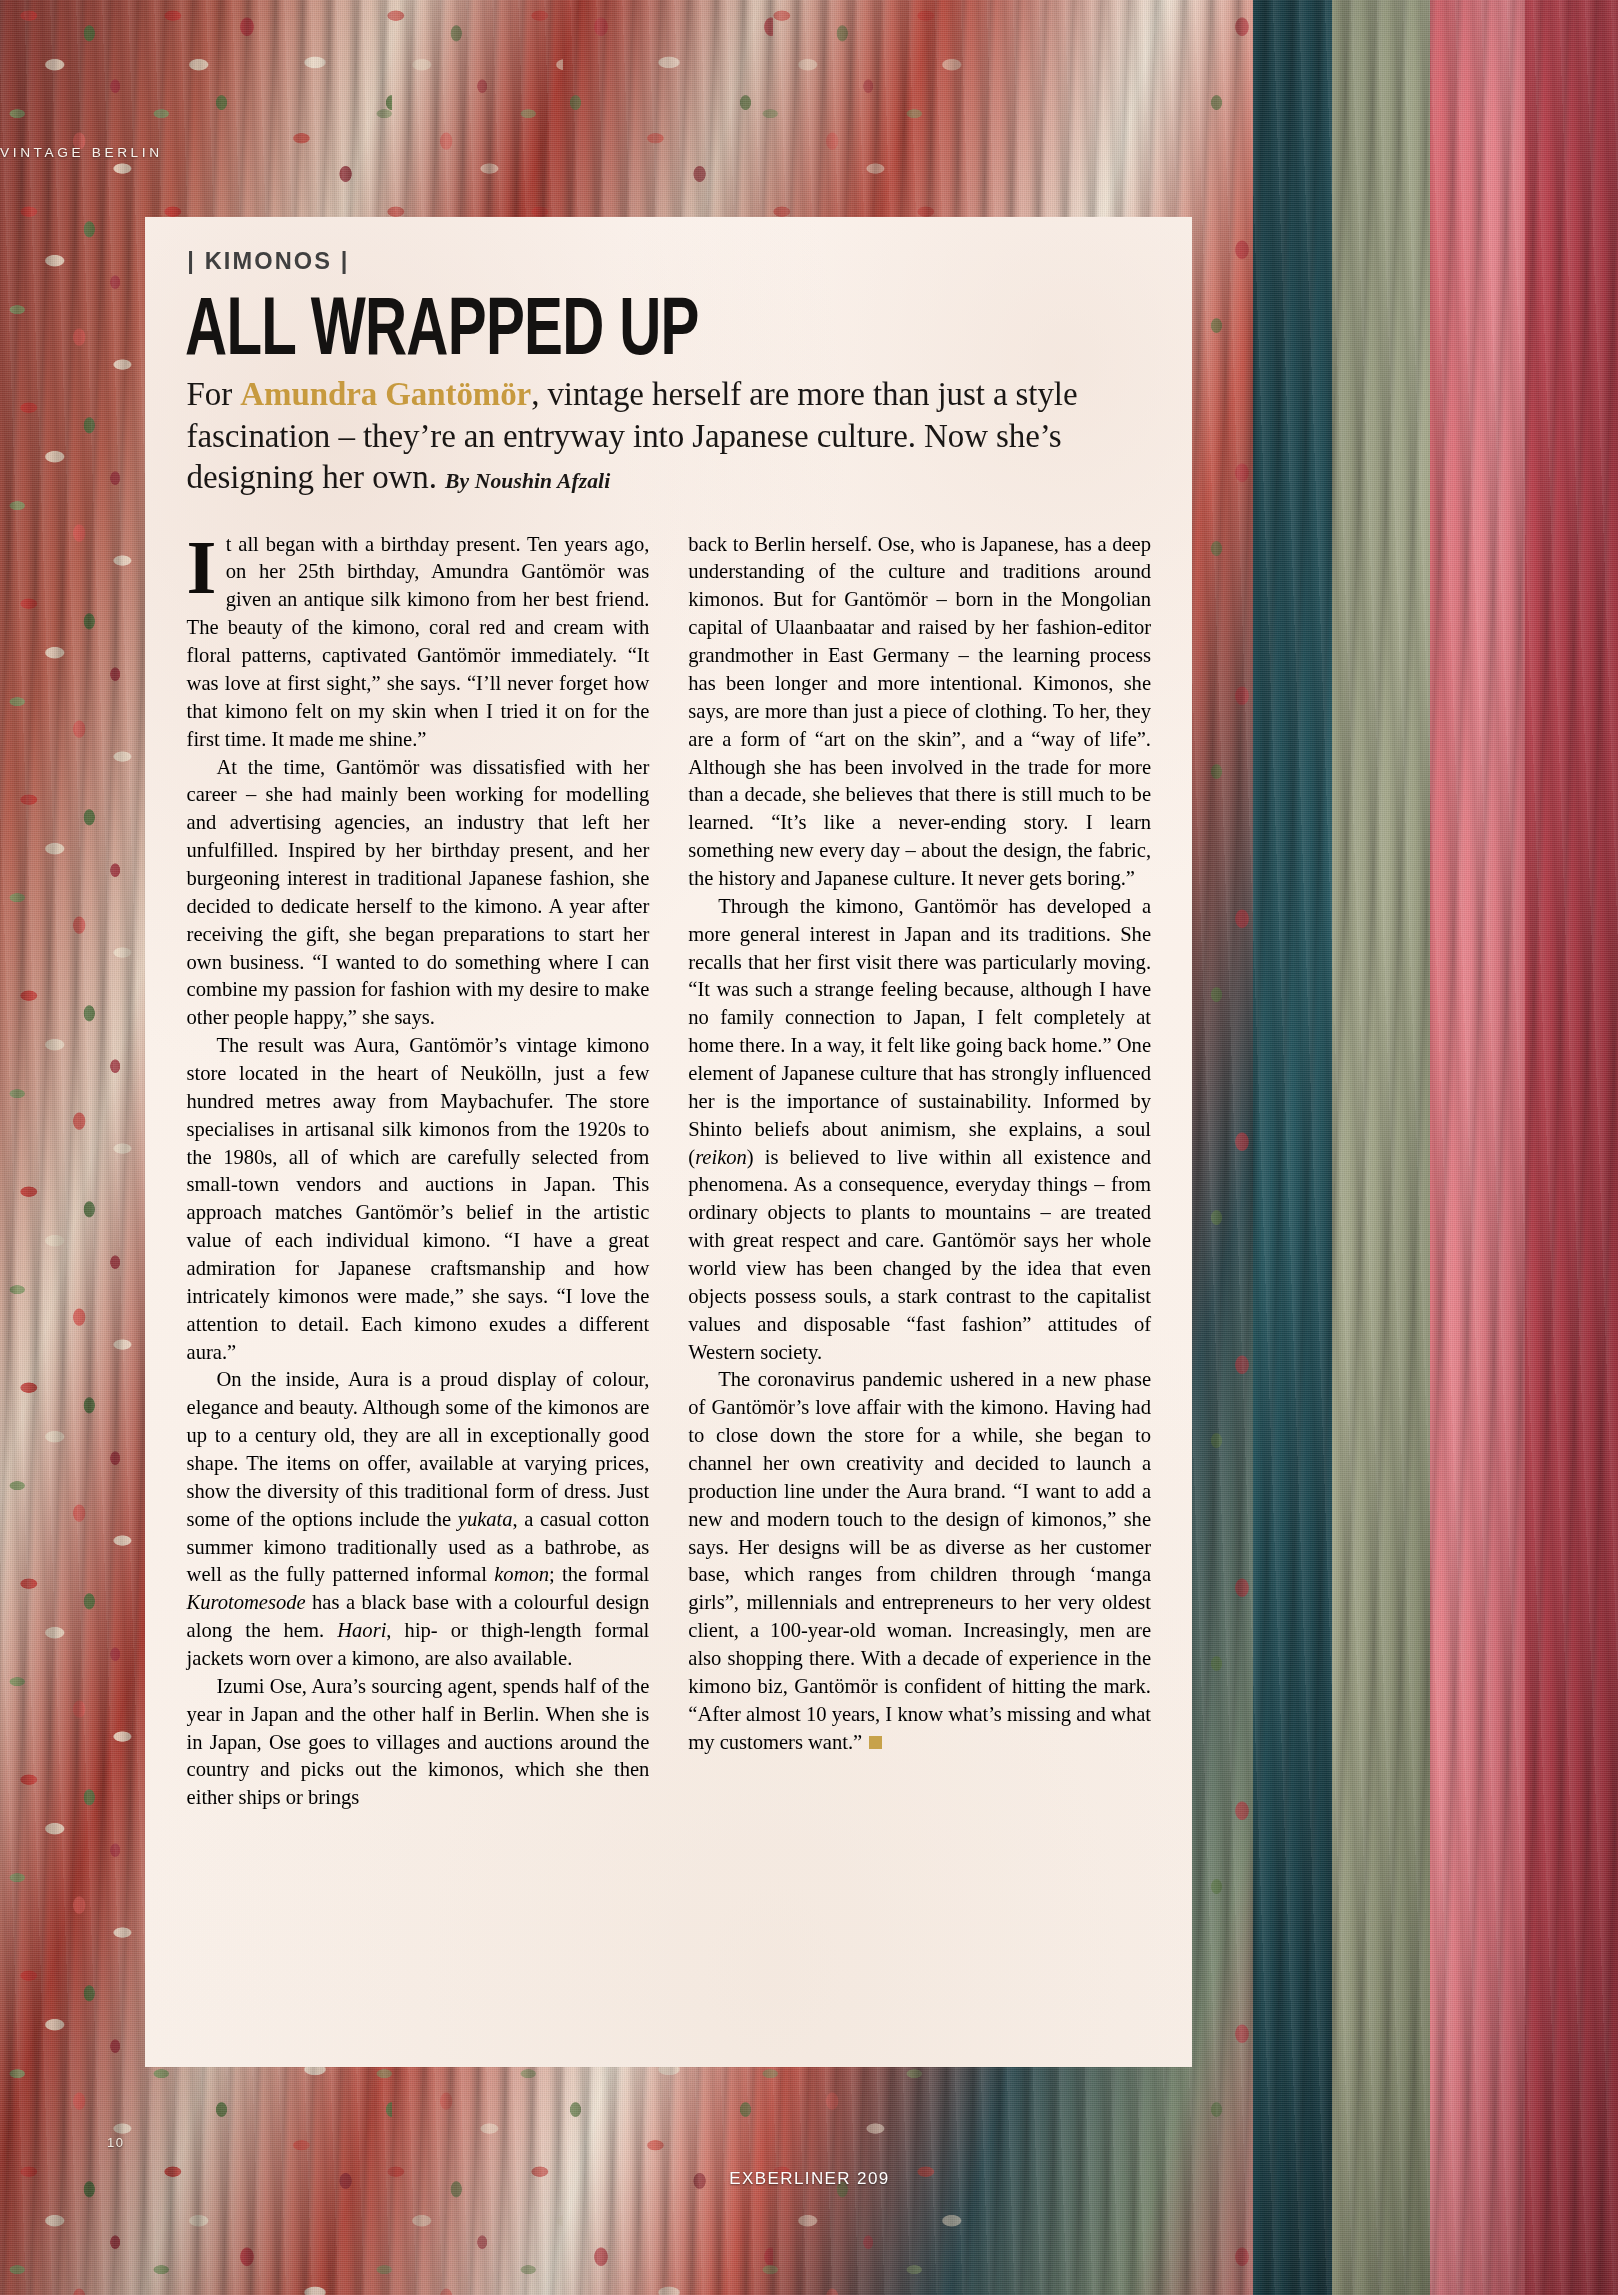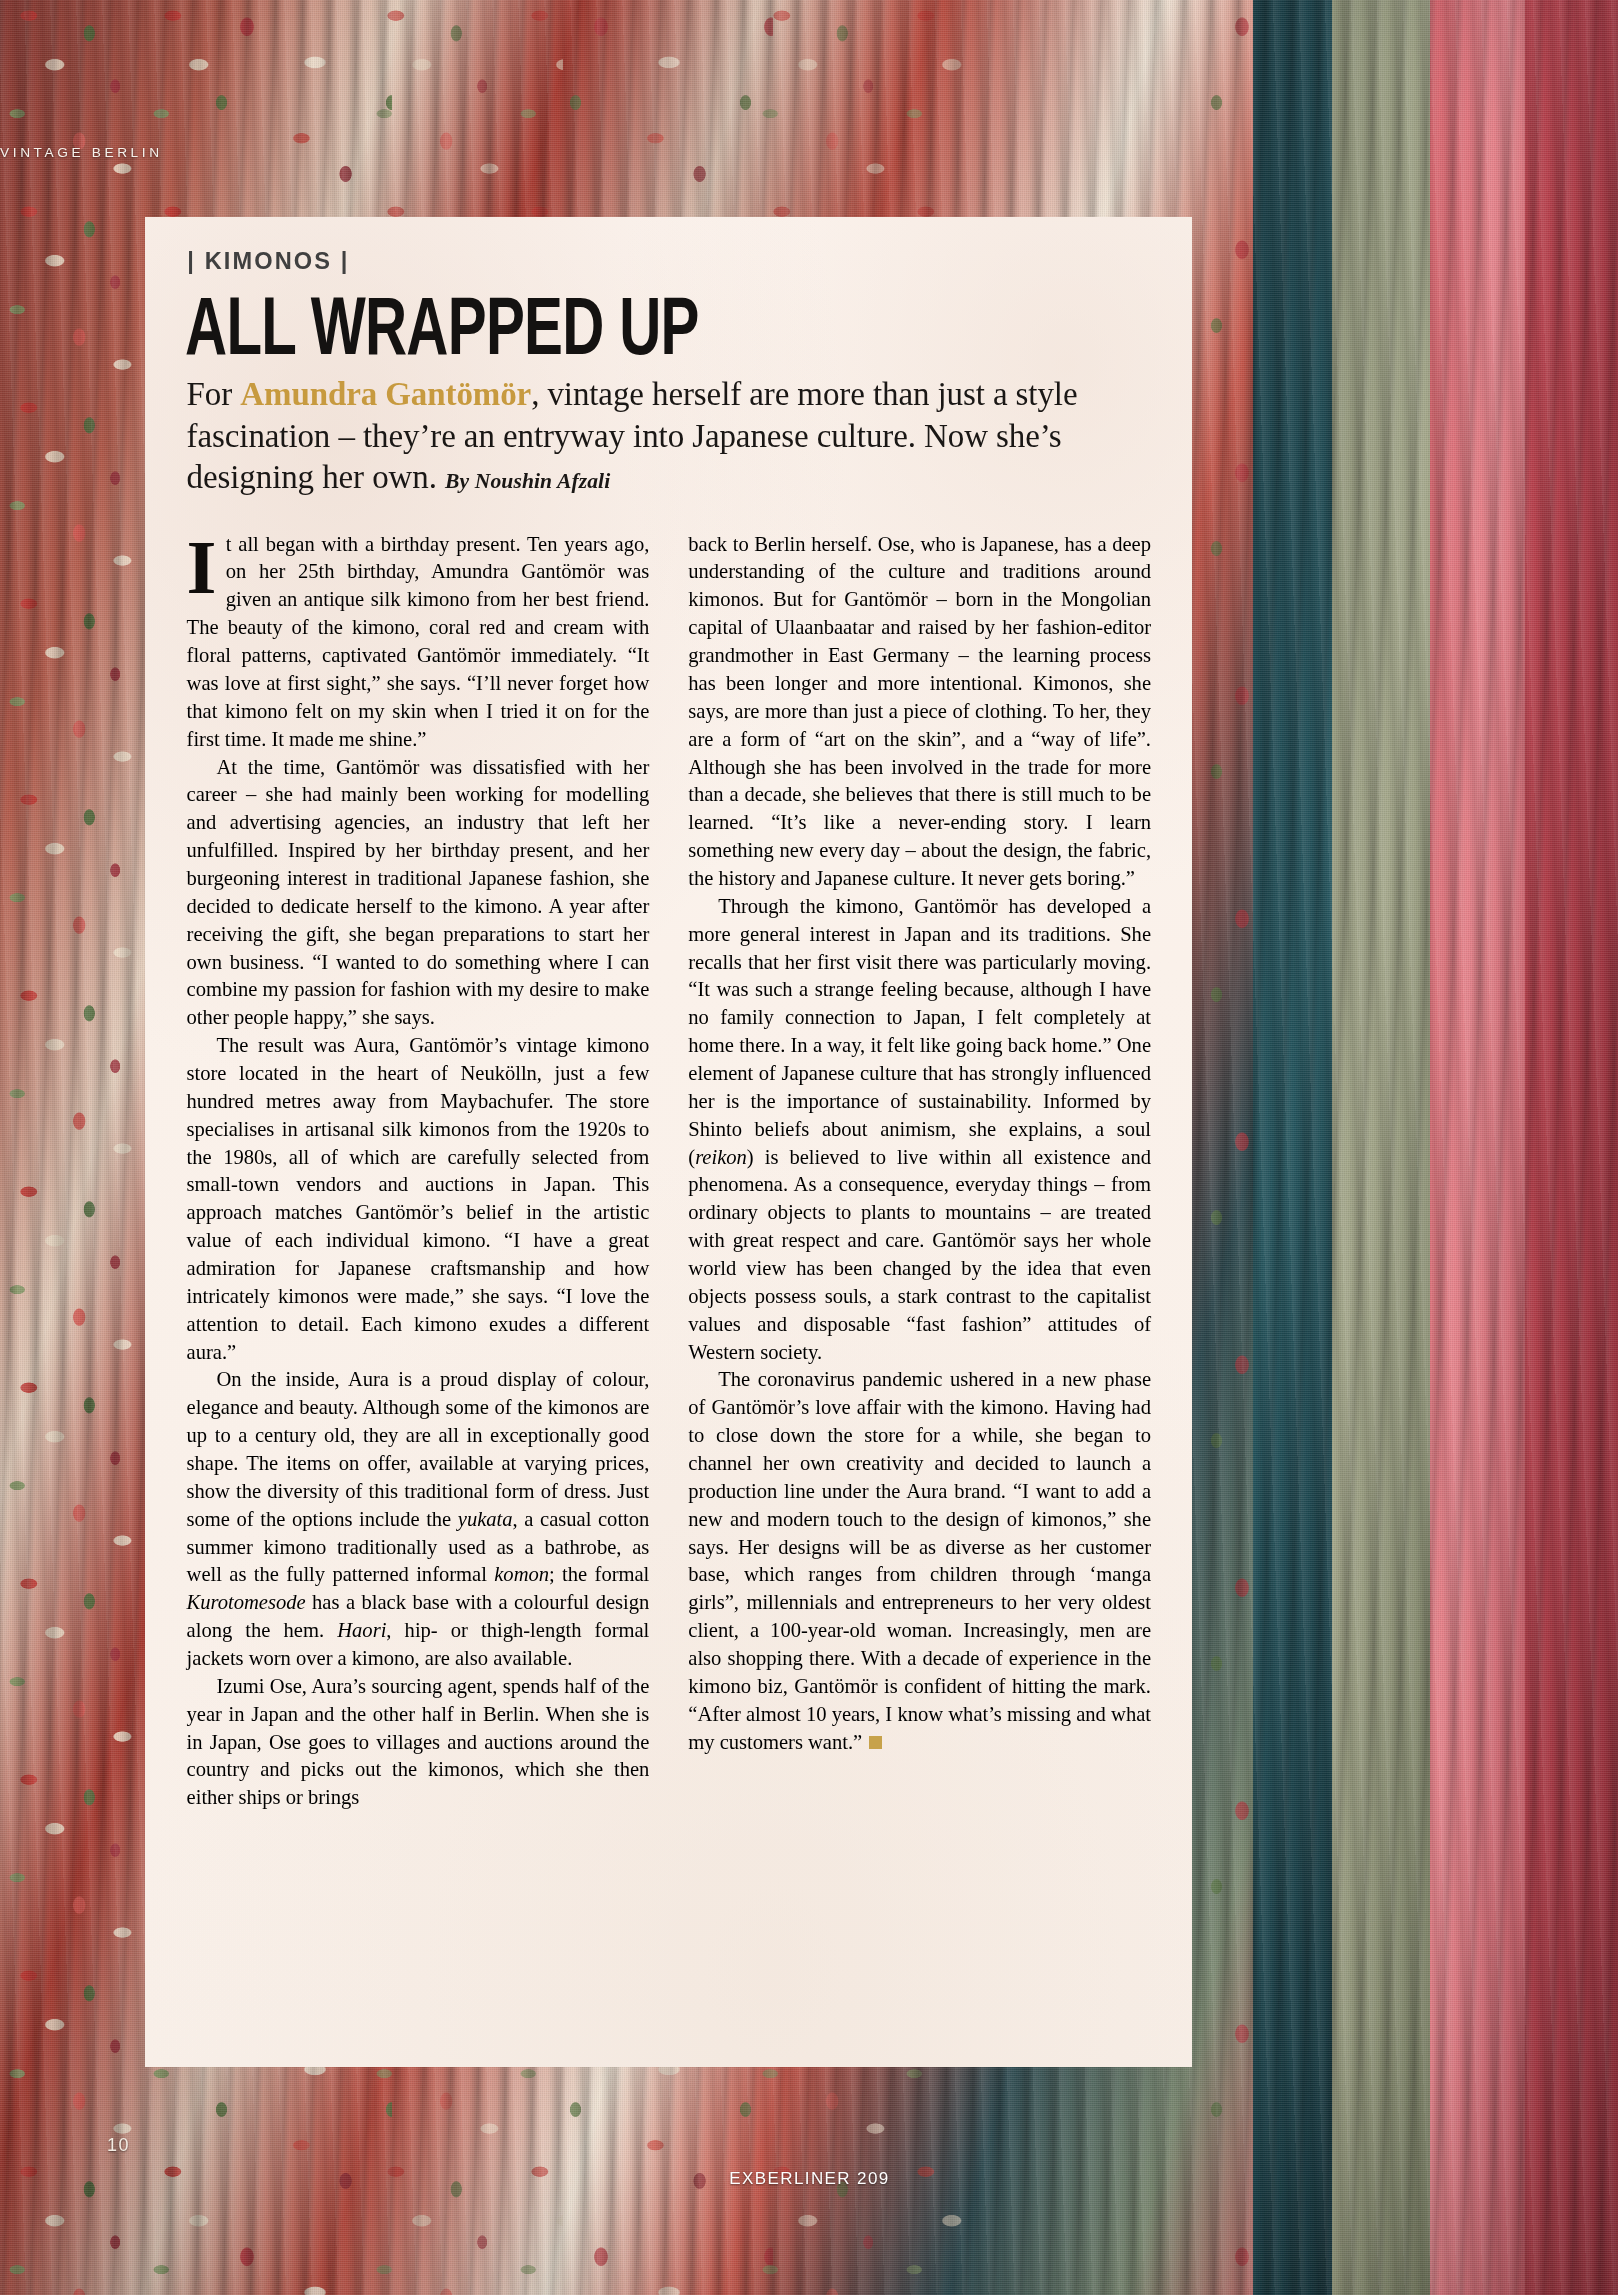--- a/index.html
+++ b/index.html
@@ -181,21 +181,21 @@
     background:#c7a24a;
     margin-left:7.2px;
     vertical-align:-0.7px;
   }
 
   
   #page-number{
     position:absolute;left:107px;top:2135px;
     color:#f3ece3;
     font-family:"Liberation Sans", sans-serif;
-    font-size:18px;letter-spacing:1.6px;
+    font-size:13px;letter-spacing:1.6px;
     text-shadow:0 0.7px 2px rgba(0,0,0,.5);
   }
   #folio{
     position:absolute;left:0;right:0;top:2135px;
     text-align:center;
     color:#ffffff;
     font-family:"Liberation Sans", sans-serif;
     font-size:17px;letter-spacing:1.4px;
     text-shadow:0 0.7px 2px rgba(0,0,0,.5);
     margin-top:34px;

